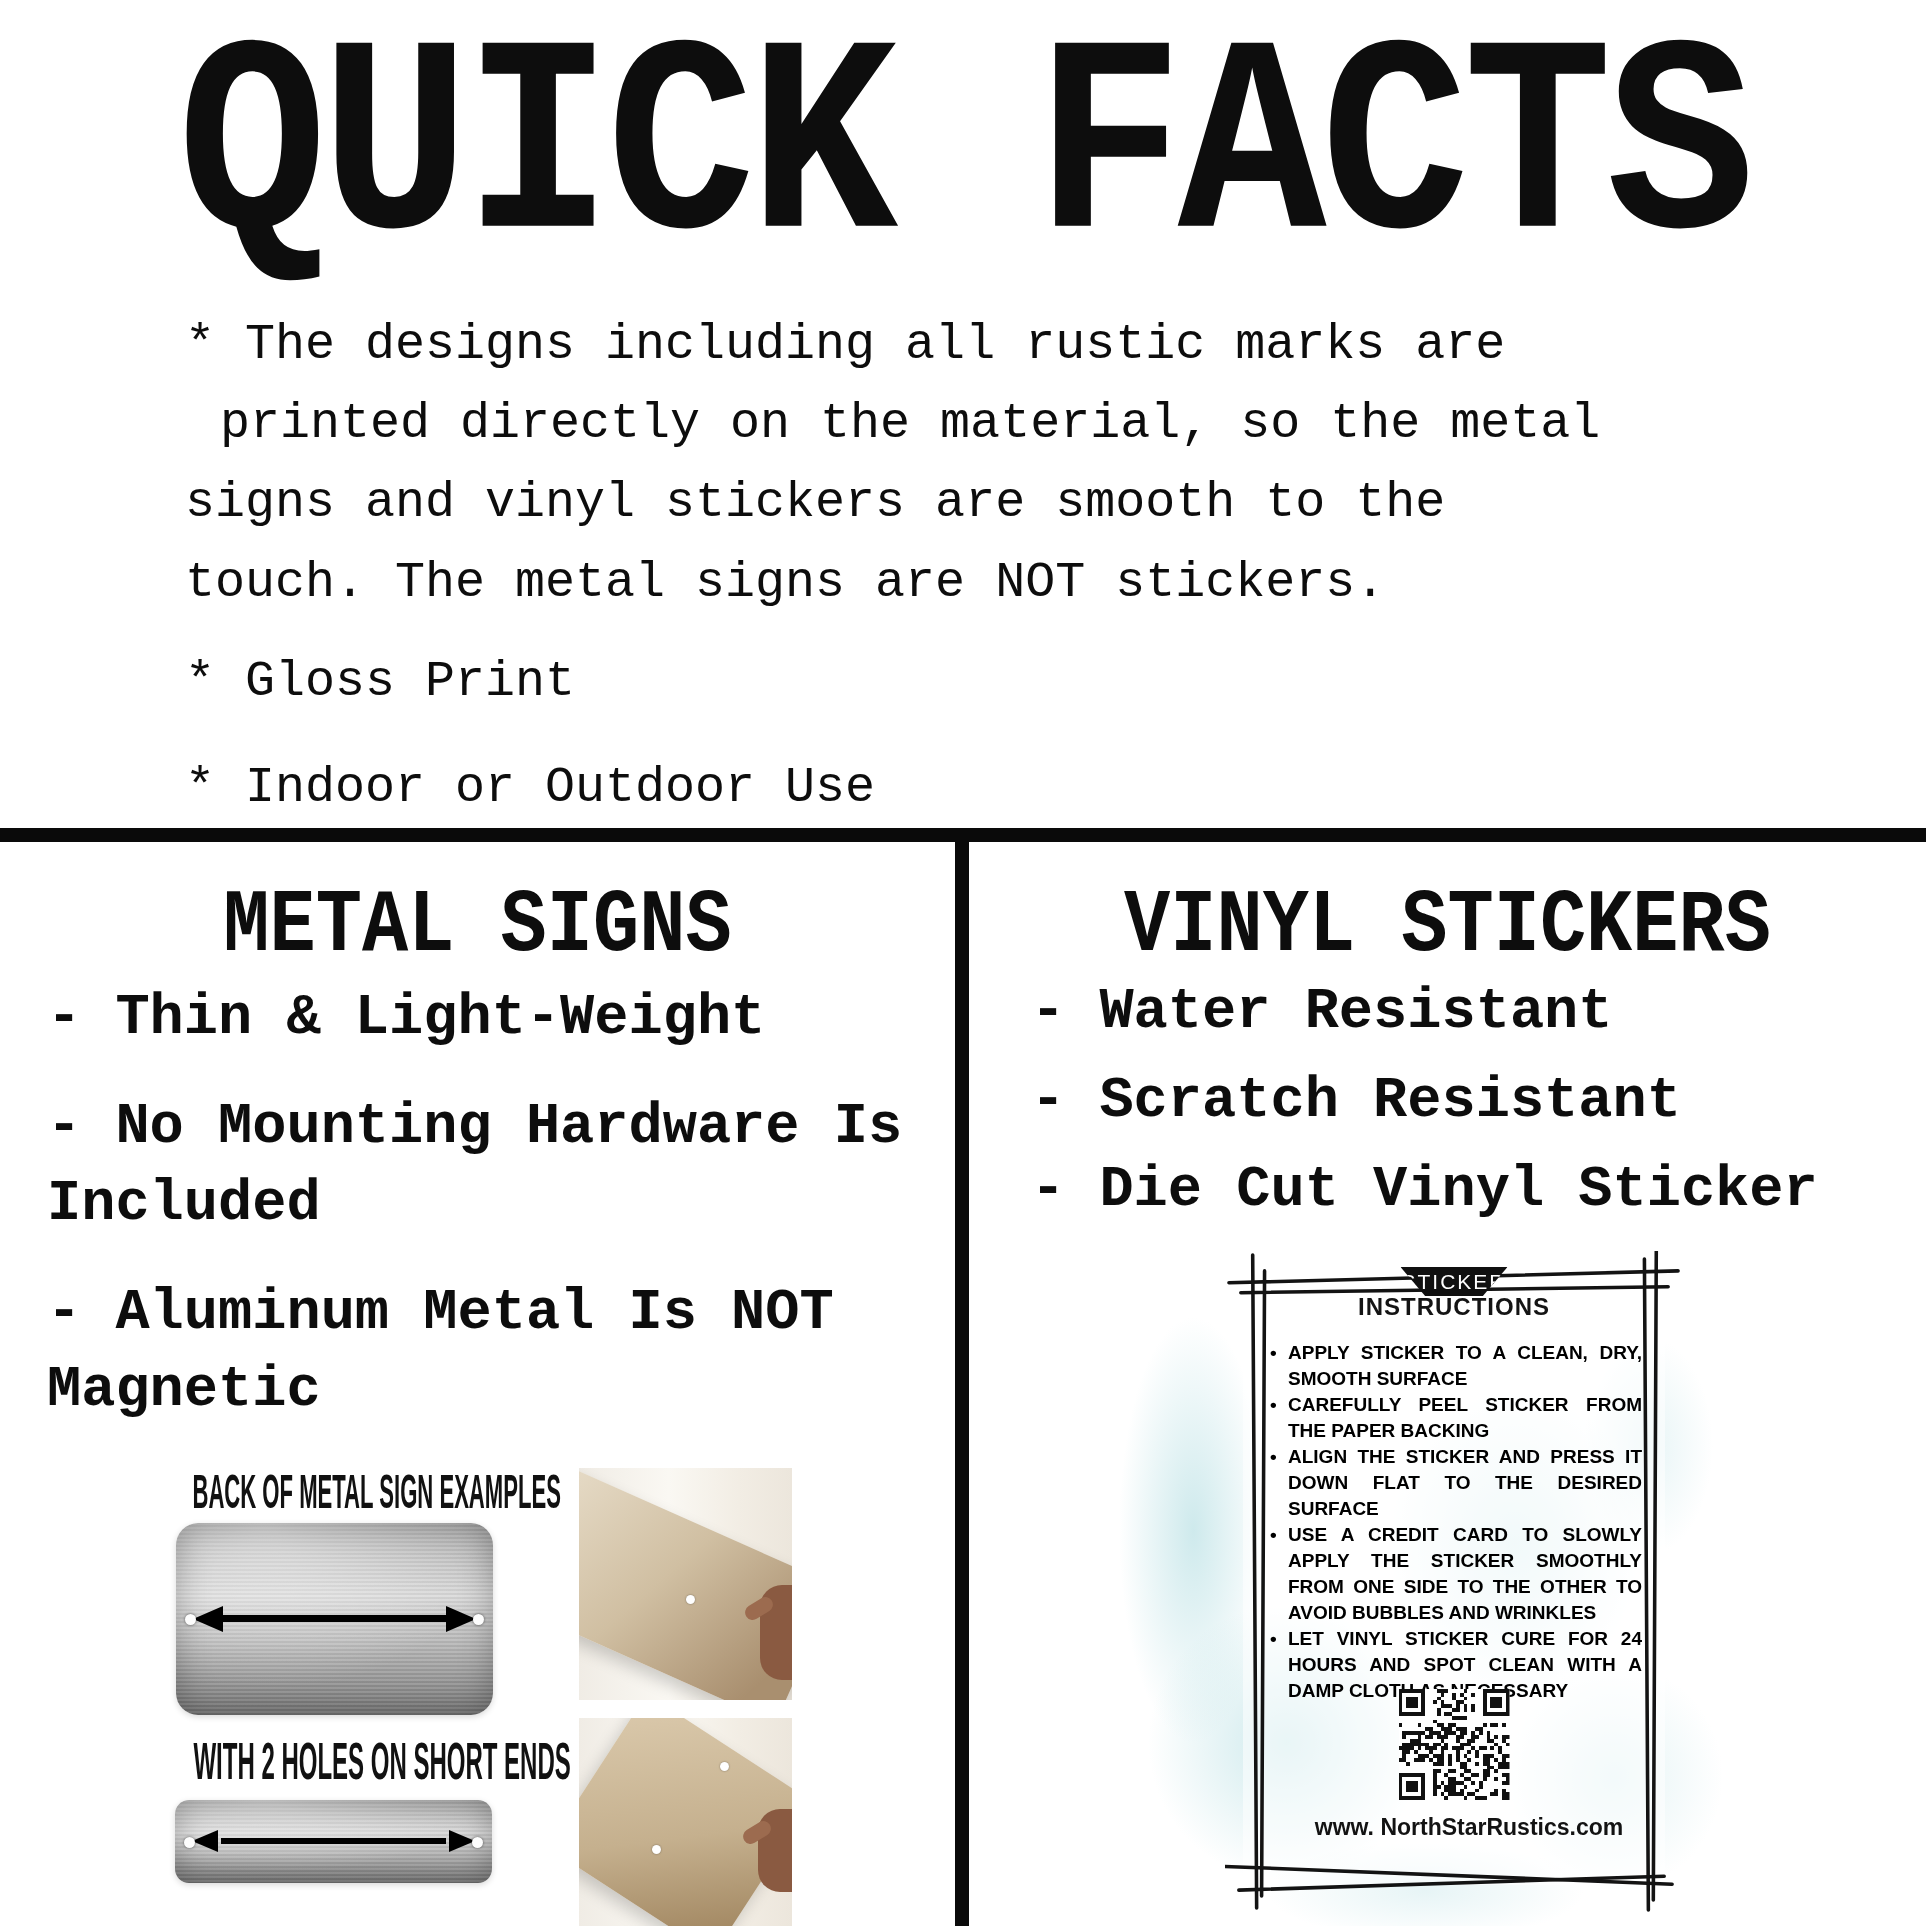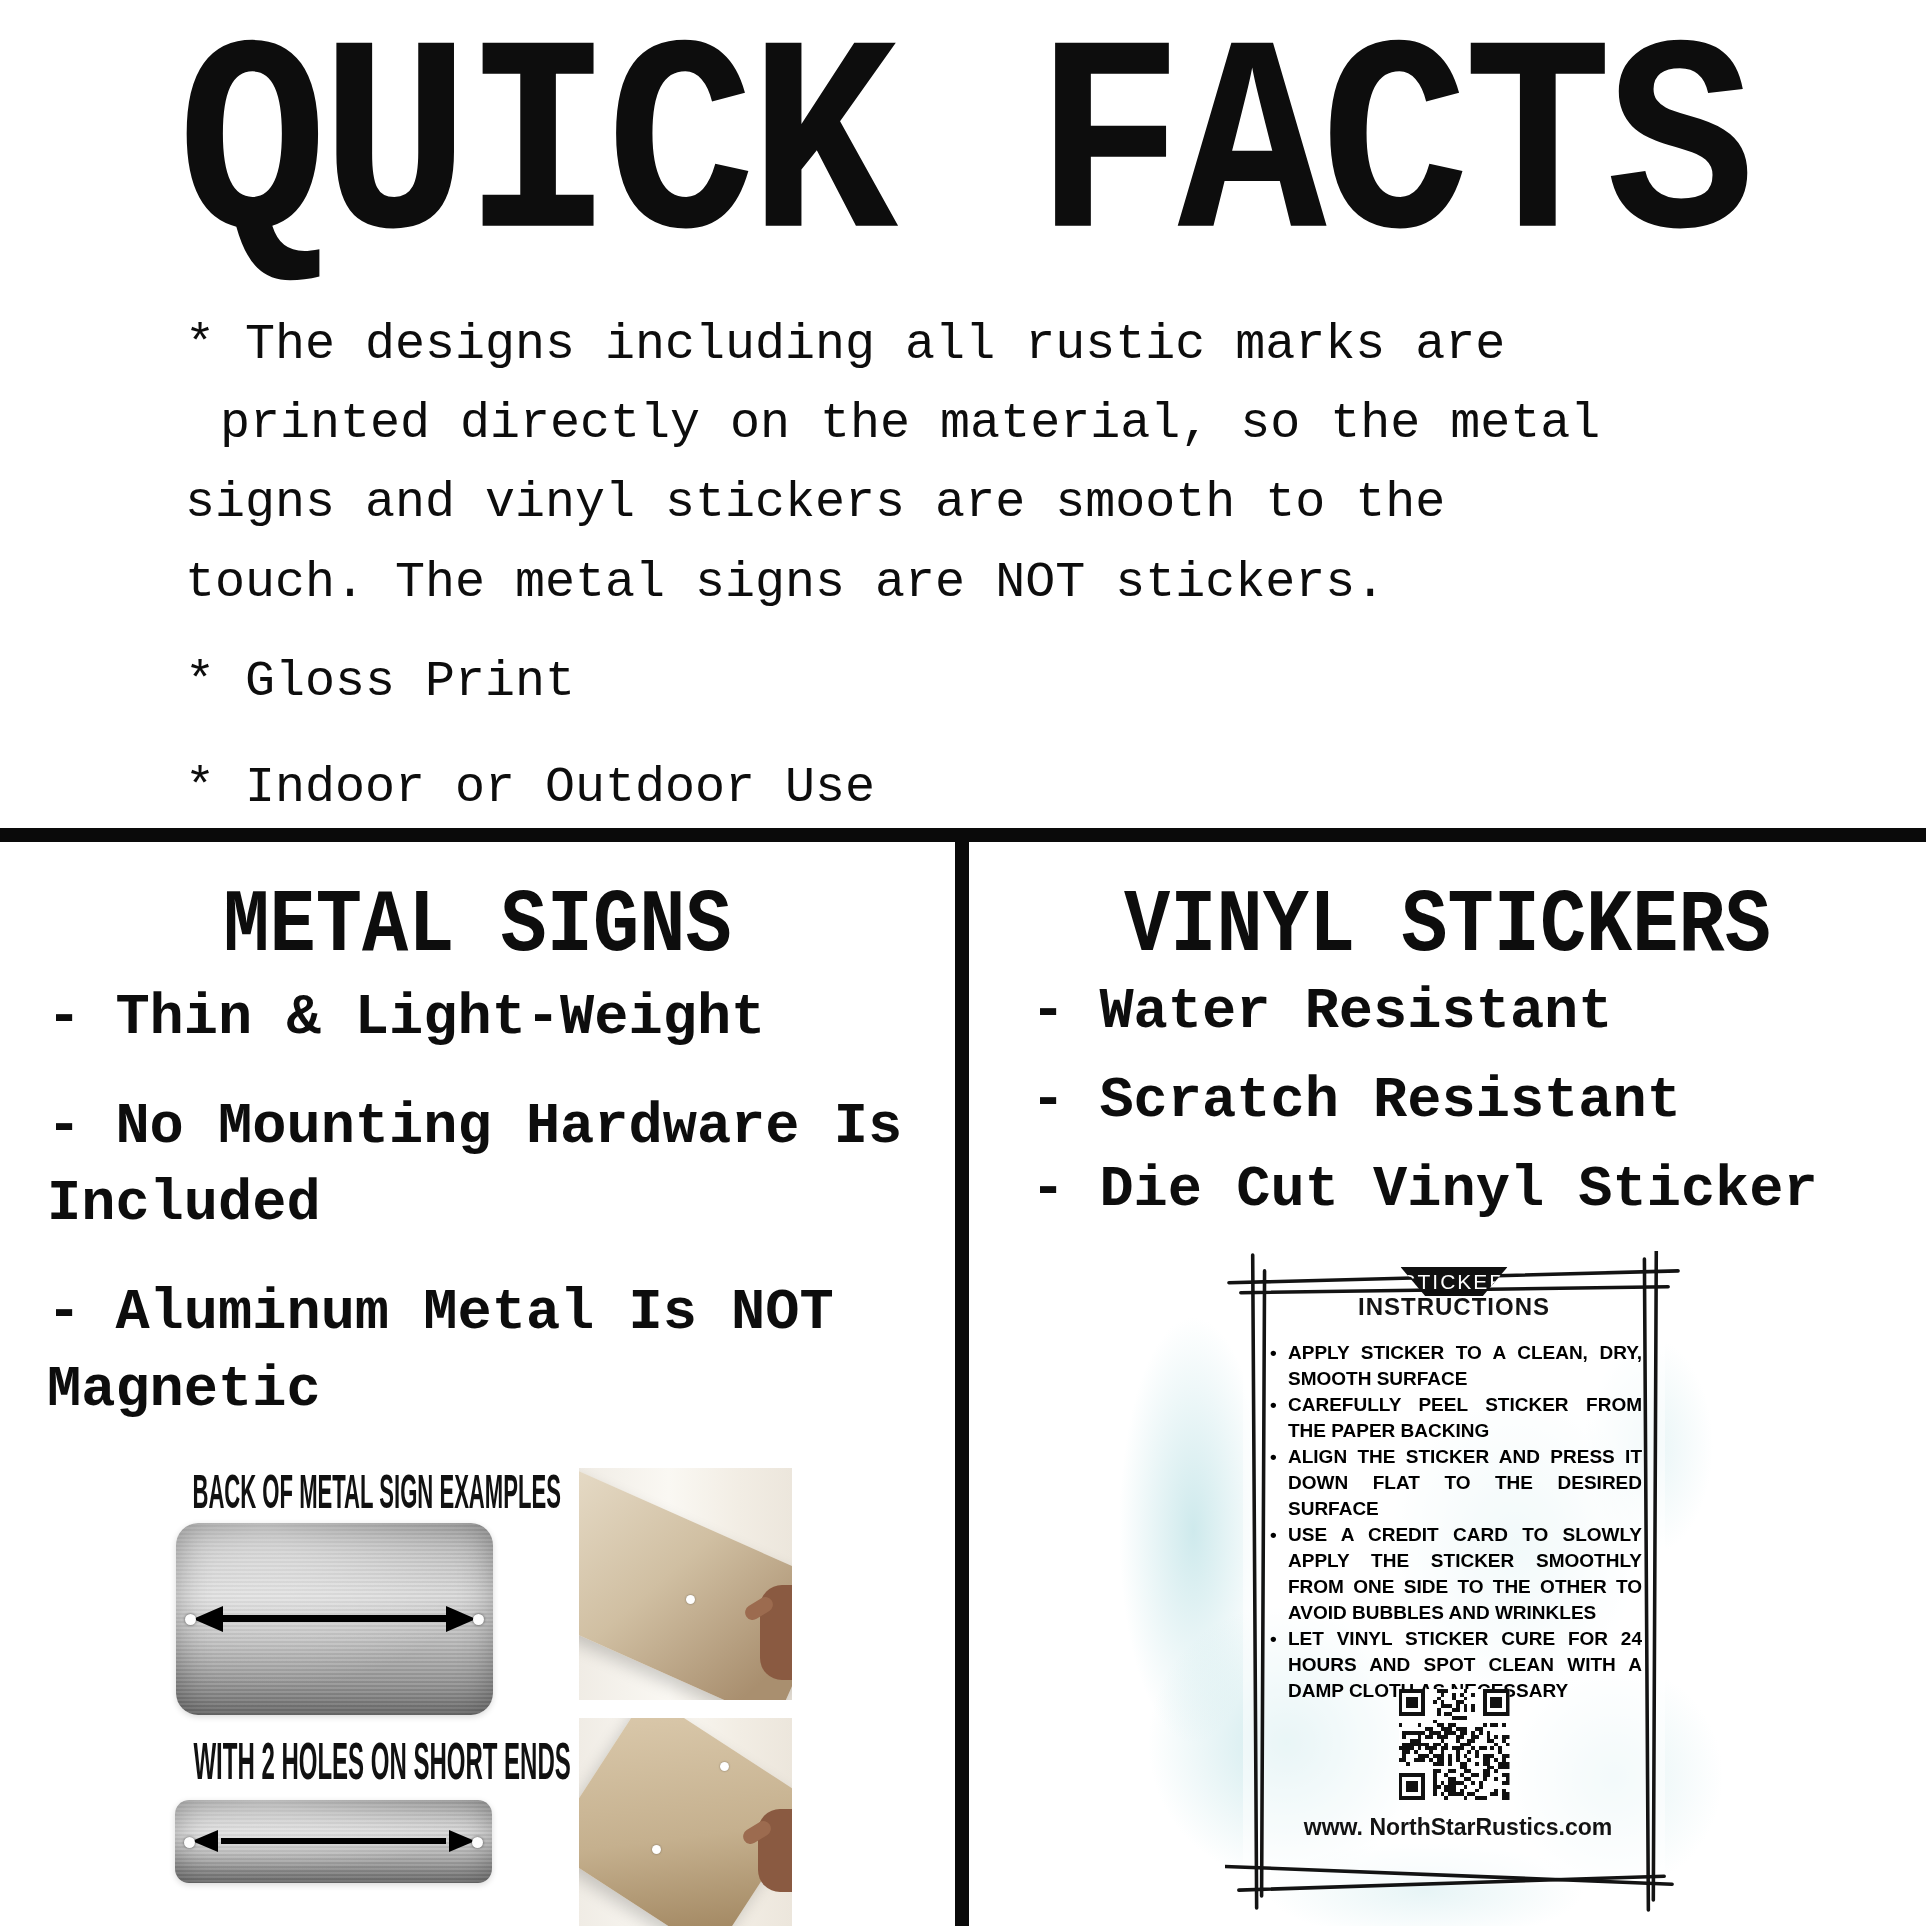--- a/index.html
+++ b/index.html
@@ -82,21 +82,21 @@
        background:#101010;clip-path:polygon(0 0,100% 0,77% 100%,23% 100%);
        display:flex;align-items:center;justify-content:center;}
   .tab span{color:#fff;font-size:21px;font-weight:normal;letter-spacing:2px;}
   .cardhead{position:absolute;top:24px;left:0;width:100%;text-align:center;
             font-size:24px;font-weight:bold;letter-spacing:1px;color:#141414;}
   .blist{position:absolute;left:25px;top:71px;width:374px;margin:0;padding:0;list-style:none;
          font-size:19px;font-weight:bold;line-height:26px;color:#000000;}
   .blist li{position:relative;padding-left:20px;text-align:justify;}
   .blist li::before{content:"\2022";position:absolute;left:2px;top:0;}
   .qr{position:absolute;left:50%;transform:translateX(-50%);top:420px;width:111px;height:111px;}
-  .weburl{position:absolute;top:545px;left:4px;width:100%;text-align:center;
+  .weburl{position:absolute;top:545px;left:15px;width:100%;text-align:center;
           font-size:23px;font-weight:bold;color:#131313;}
 </style>
 </head>
 <body>
 
 <div class="canvas">
 
   <div class="title">QUICK FACTS</div>
 
   <div class="introline" style="top:305px;">* The designs including all rustic marks are</div>

